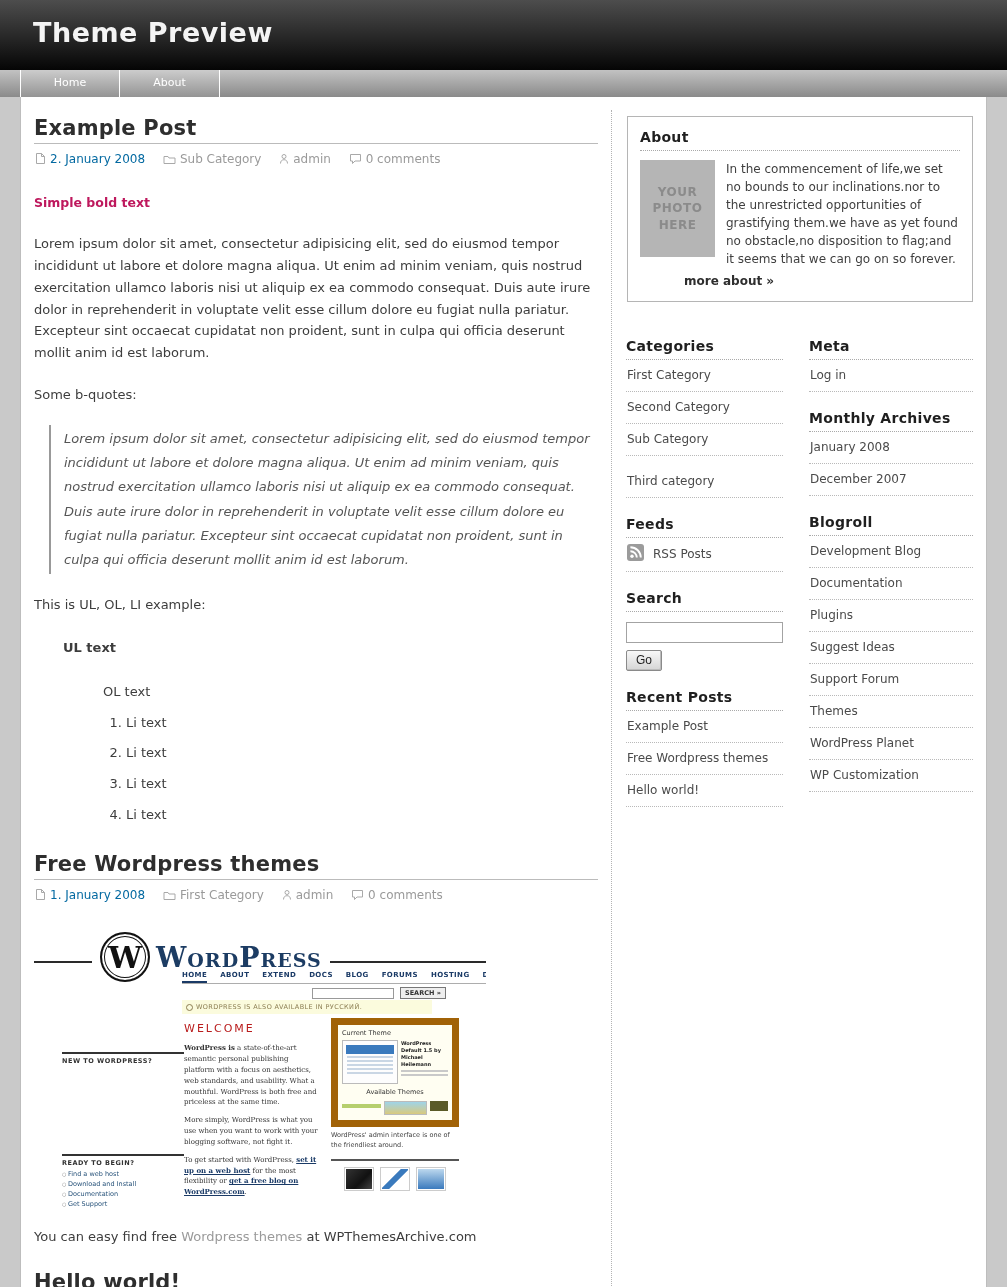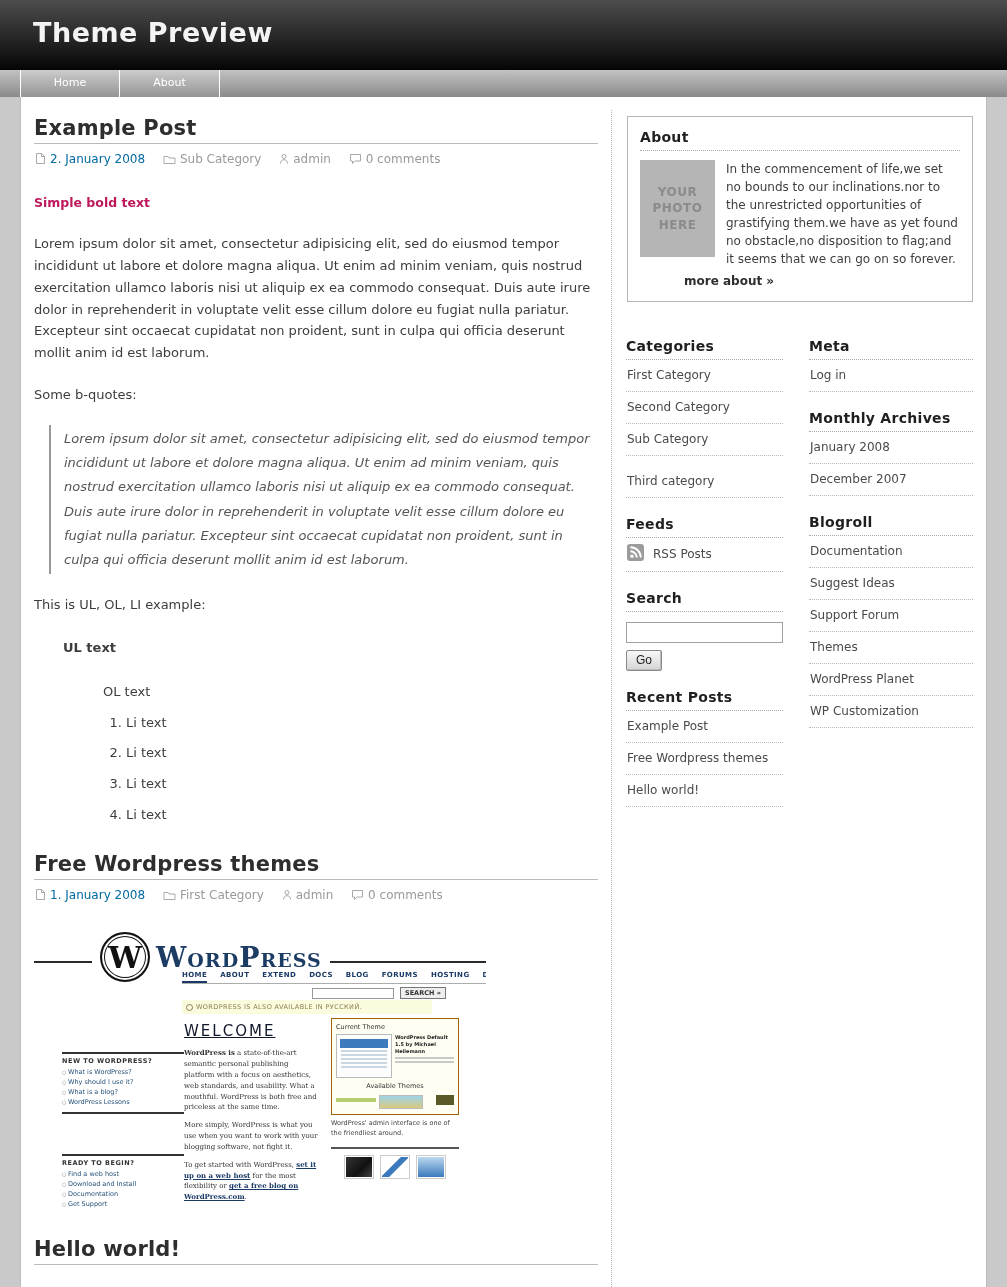--- a/index.html
+++ b/index.html
@@ -65,26 +65,26 @@
   .wp-banner::before { content:""; position:absolute; left:4px; top:4px; width:5px; height:5px;
                        border:1px solid #8b7d52; border-radius:50%; }
   .wp-side-block { position:absolute; width:122px; left:28px; border-top:2px solid #333; padding-top:3px; }
   .wp-side-block.b1 { top:128px; }
   .wp-side-block.b2 { top:230px; }
   .wp-side-title { font-size:6.5px; font-weight:bold; color:#333; letter-spacing:.5px; margin-bottom:3px; }
   .wp-side-links { list-style:none; border-bottom:2px solid #333; padding-bottom:4px; }
   .wp-side-links li { font-size:6.5px; color:#28537a; margin:2px 0; }
   .wp-side-links li::before { content:"○ "; font-size:5px; color:#777; }
   .wp-mid { position:absolute; left:150px; top:98px; width:135px; }
-  .wp-welcome { font-size:15px; color:#0f172a; letter-spacing:2px; margin-bottom:8px;text-decoration:underline; }
+  .wp-welcome { font-size:11px; color:#b91c1c; letter-spacing:2px; margin-bottom:8px; }
   .wp-mid p { font-family:"DejaVu Serif",serif; font-size:7px; line-height:1.55; color:#333; margin-bottom:7px; }
   .wp-mid .wpb { font-weight:bold; }
   .wp-p3 .lnk { color:#1a3a66; font-weight:bold; text-decoration:underline; }
   .wp-right { position:absolute; left:297px; top:94px; width:128px; }
-  .ct-box { border:1px solid #a16207; background:#fffef2; padding:4px 4px 5px; }
+  .ct-box { border:7px solid #a16207; background:#fffef2; padding:4px 4px 5px; }
   .ct-label { font-size:6.5px; color:#333; margin-bottom:3px; }
   .ct-row { display:flex; gap:3px; }
   .ct-thumb { width:56px; height:44px; background:#fdfdfd; border:1px solid #bbb; }
   .ct-thumb .bar { height:9px; background:#3a7abd; margin:4px 3px 2px; }
   .ct-thumb .ln { height:2px; background:#c9d6e4; margin:2px 4px; }
   .ct-name { font-size:5px; font-weight:bold; color:#222; line-height:1.4; flex:1; }
   .ct-name .gln { height:2px; background:#c9c9c9; margin:2px 0; }
   .av-label { font-size:6.5px; color:#333; margin:4px 0 2px;text-align:center; }
   .av-row { display:flex; gap:3px; align-items:flex-start; }
   .av-bar-g { width:40px; height:4px; background:#b6cf6e; margin-top:6px; }
@@ -211,26 +211,20 @@
               <span>FORUMS</span>
               <span>HOSTING</span>
               <span>DOWNLOAD</span>
             </div>
           <div class="wp-search-box"></div>
           <div class="wp-search-btn">SEARCH »</div>
           <div class="wp-banner">WORDPRESS IS ALSO AVAILABLE IN РУССКИЙ.</div>
 
           <div class="wp-side-block b1">
             <div class="wp-side-title">NEW TO WORDPRESS?</div>
-            <ul class="wp-side-links">
-                <li>What is WordPress?</li>
-                <li>Why should I use it?</li>
-                <li>What is a blog?</li>
-                <li>WordPress Lessons</li>
-              </ul>
           </div>
           <div class="wp-side-block b2">
             <div class="wp-side-title">READY TO BEGIN?</div>
             <ul class="wp-side-links">
                 <li>Find a web host</li>
                 <li>Download and Install</li>
                 <li>Documentation</li>
                 <li>Get Support</li>
               </ul>
           </div>
@@ -272,20 +266,21 @@
               <div class="t t2">
                   <div class="in"></div>
                 </div>
               <div class="t t3">
                   <div class="in"></div>
                 </div>
             </div>
           </div>
         </div>
 
+        <p class="after-shot"><span>You can easy find free </span><span class="lnk">Wordpress themes</span><span> at WPThemesArchive.com</span></p>
       </div>
 
       <div class="post">
         <h2 class="post-title">Hello world!</h2>
 
       </div>
     </div>
 
     <div class="side-col">
 
@@ -344,21 +339,23 @@
             </ul>
 
           <div class="sb-title">Monthly Archives</div>
           <ul class="sb-list">
               <li>January 2008</li>
               <li>December 2007</li>
             </ul>
 
           <div class="sb-title">Blogroll</div>
           <ul class="sb-list">
+              <li>Development Blog</li>
               <li>Documentation</li>
+              <li>Plugins</li>
               <li>Suggest Ideas</li>
               <li>Support Forum</li>
               <li>Themes</li>
               <li>WordPress Planet</li>
               <li>WP Customization</li>
             </ul>
         </div>
       </div>
     </div>
   </div>

